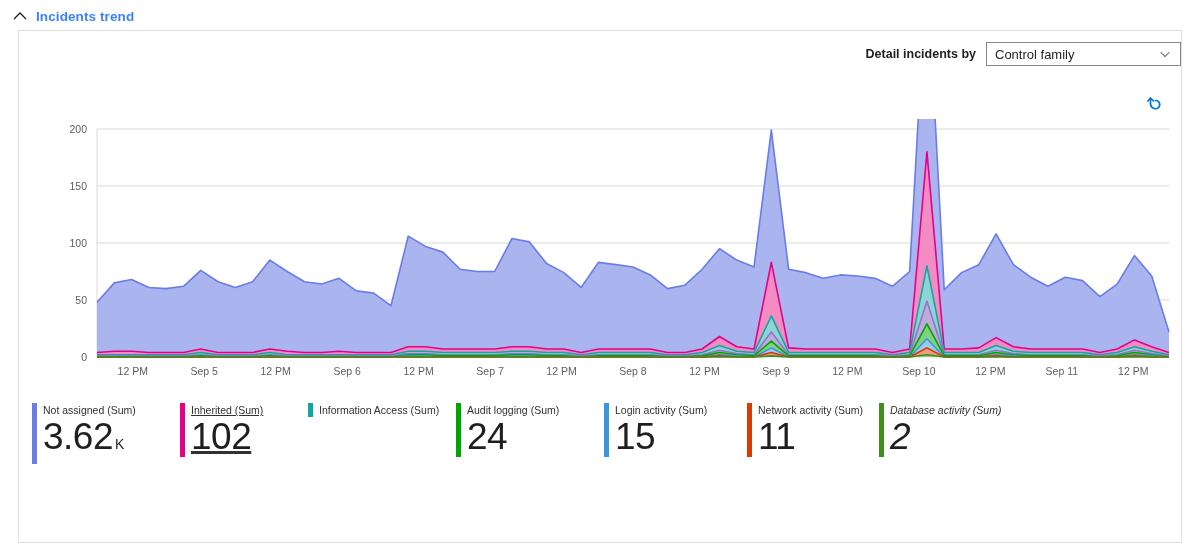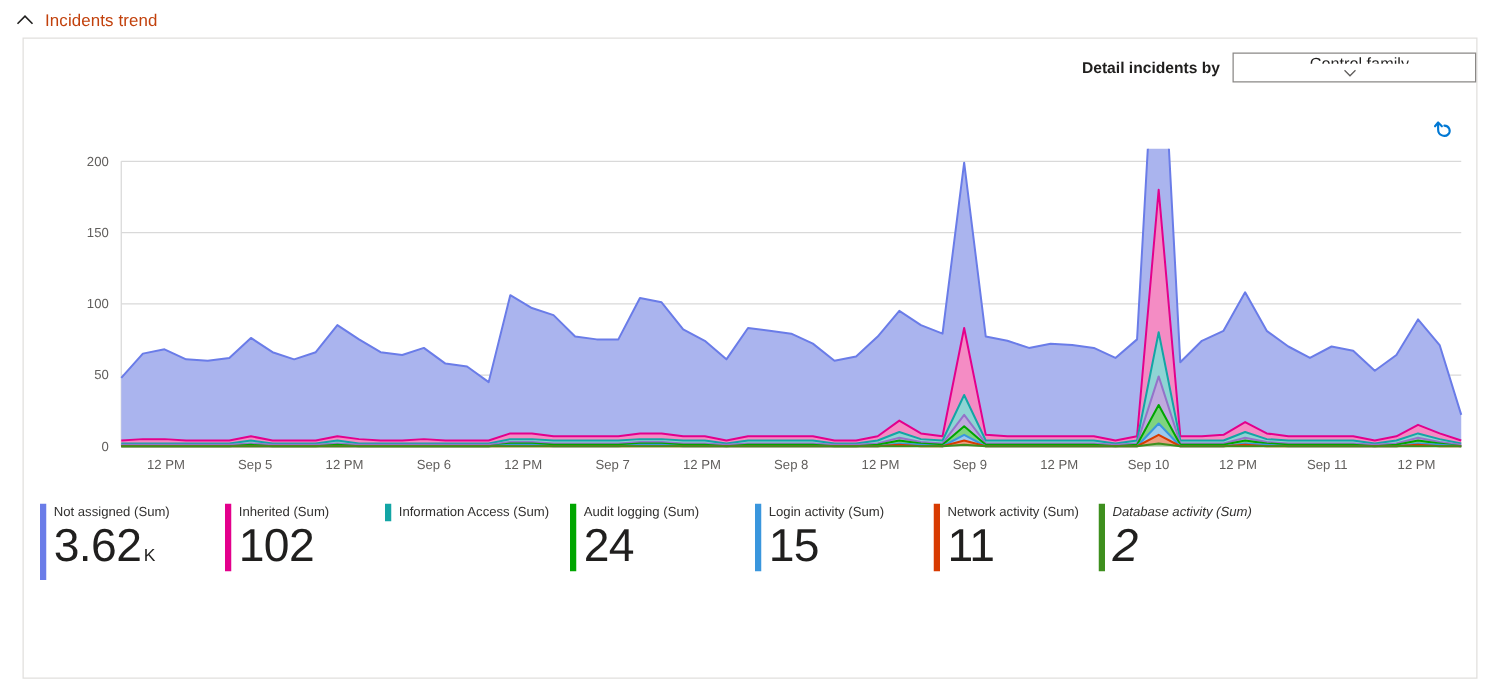--- a/index.html
+++ b/index.html
@@ -24,22 +24,22 @@
     height: 20px;
   }
   .chevron-collapse {
     width: 16px;
     height: 16px;
     display: block;
     flex: 0 0 auto;
   }
   .section-title {
     font-size: 13.5px;
-    font-weight: normal;
-    color: #c2410c;
+    font-weight: bold;
+    color: #3b82f6;
     letter-spacing: 0.1px;
   }
 
   
   .card {
     position: absolute;
     left: 18px;
     top: 30px;
     width: 1164px;
     height: 513px;
@@ -64,21 +64,20 @@
   .dropdown {
     position: relative;
     width: 195px;
     height: 24px;
     border: 1px solid #8a8886;
     background: #ffffff;
     display: flex;
     align-items: center;
     box-sizing: border-box;
     cursor: pointer;
-    flex-direction: column;
   }
   .dropdown-value {
     font-size: 13px;
     color: #201f1e;
     padding-left: 8px;
     flex: 1;
     white-space: nowrap;
     overflow: hidden;
   }
   .chevron-down {
@@ -235,21 +234,21 @@
   </div>
 
   <div class="legend" id="legend">
       <div class="legend-item" style="width: 148px;">
         <div class="legend-bar" style="background: rgb(106, 124, 232);"></div>
         <div class="legend-texts">
           <div class="legend-name">Not assigned (Sum)</div>
           <div class="legend-value">3.62<span class="unit">K</span></div>
         </div>
       </div>
-      <div class="legend-item" style="width: 128px;">
+      <div class="legend-item" style="width: 128px; text-decoration: underline;">
         <div class="legend-bar" style="background: rgb(227, 0, 140);"></div>
         <div class="legend-texts">
           <div class="legend-name">Inherited (Sum)</div>
           <div class="legend-value">102</div>
         </div>
       </div>
       <div class="legend-item" style="width: 148px;">
         <div class="legend-bar" style="background: rgb(19, 165, 165);"></div>
         <div class="legend-texts">
           <div class="legend-name">Information Access (Sum)</div>

